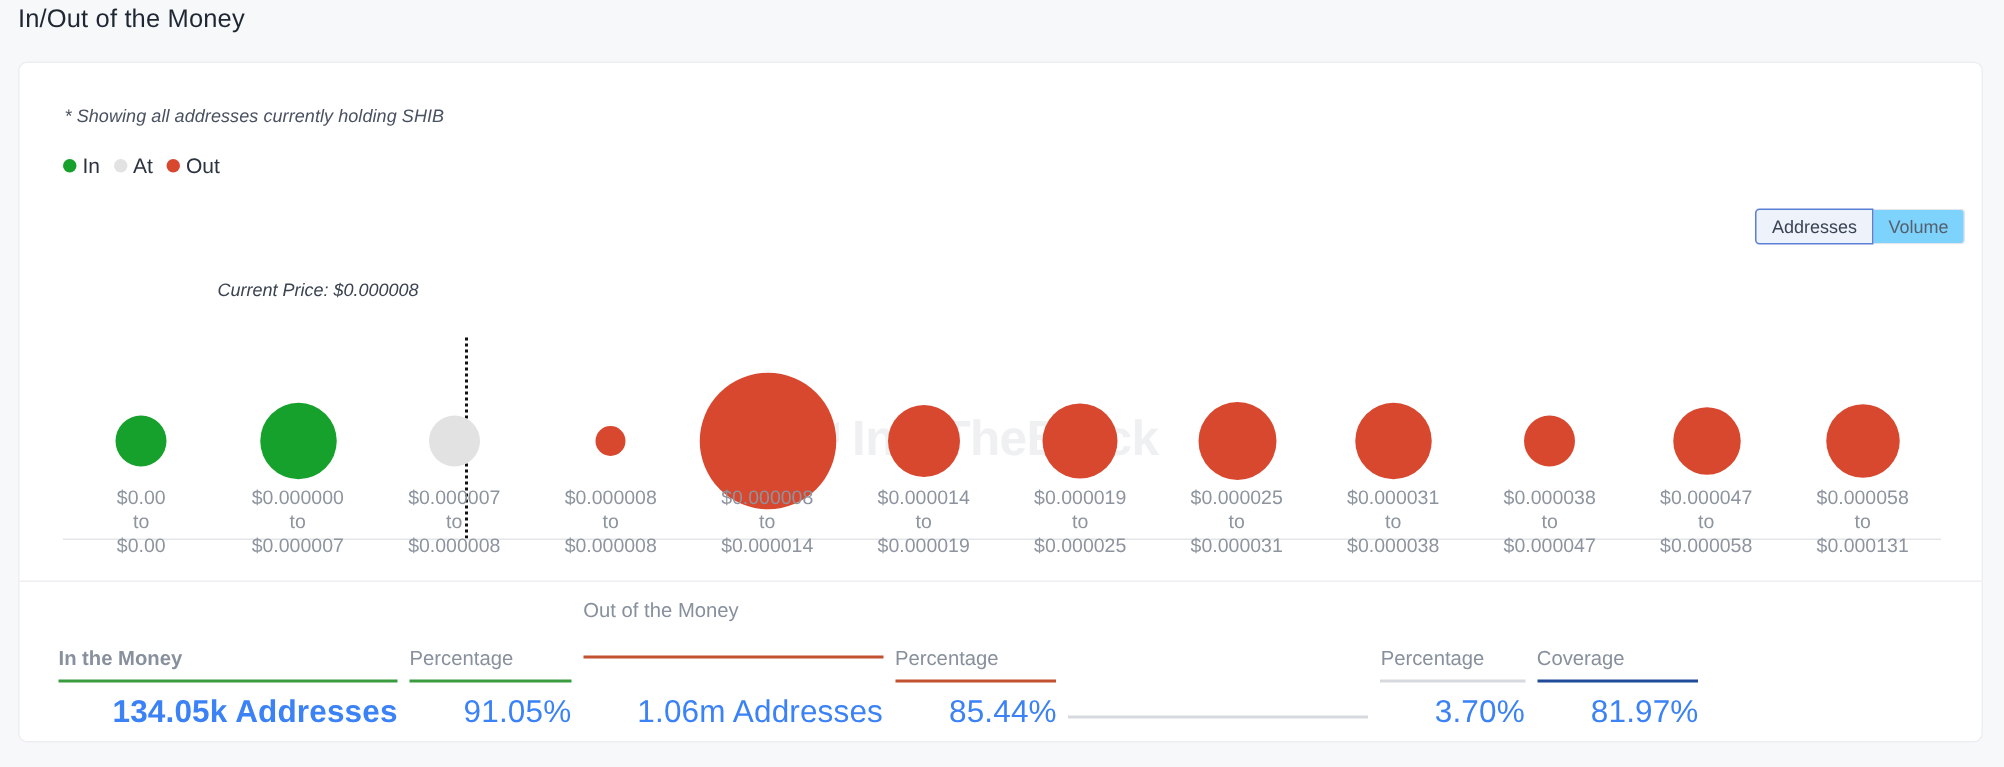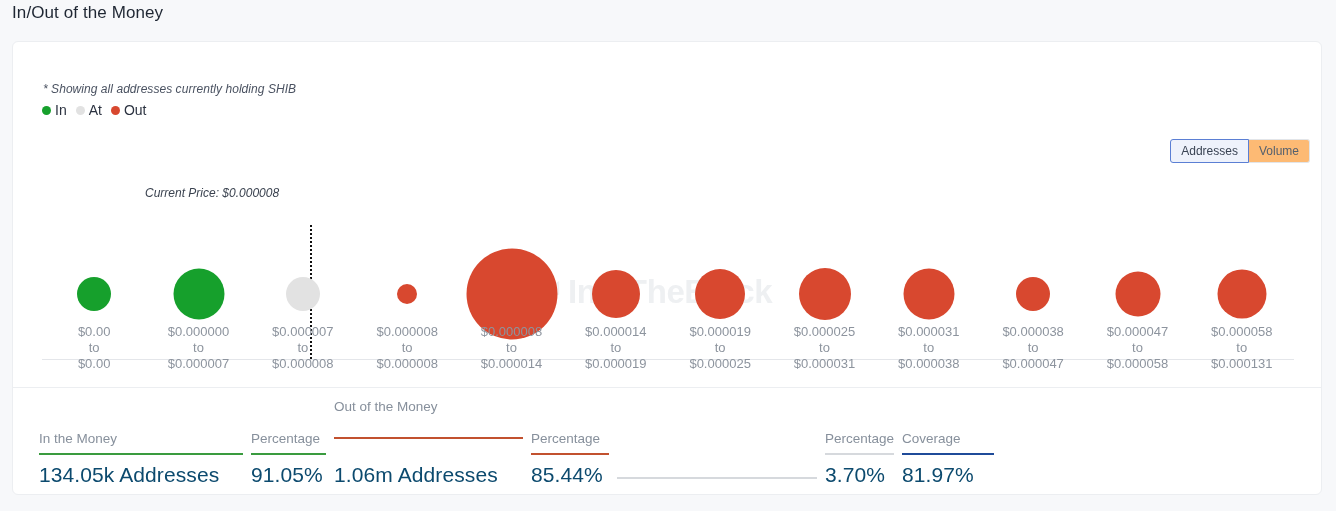--- a/index.html
+++ b/index.html
@@ -30,21 +30,21 @@
     height: 454px;
     background: #ffffff;
     border: 1px solid #eceef1;
     border-radius: 6px;
     box-sizing: border-box;
   }
 
   #footnote {
     position: absolute;
     left: 30px;
-    top: 40px;
+    top: 28px;
     font-size: 12px;
     font-style: italic;
     color: #4a5261;
     letter-spacing: 0.05px;
   }
 
   #legend {
     position: absolute;
     left: 29px;
     top: 60px;
@@ -75,21 +75,21 @@
     display: flex;
     align-items: stretch;
     height: 24px;
   }
   .toggle-btn {
     font-size: 12px;
     padding: 0 10px;
     display: flex;
     align-items: center;
     justify-content: center;
-    background: #fdba74;
+    background: #7dd3fc;
     color: #55606e;
     border: 1px solid #e2e5e9;
     box-sizing: border-box;
     cursor: pointer;
     white-space: nowrap;
   }
   .toggle-btn:first-child {
     border-top-left-radius: 3px;
     border-bottom-left-radius: 3px;
   }
@@ -209,23 +209,24 @@
     padding-bottom: 7px;
     white-space: nowrap;
   }
   .stat-rule {
     height: 2px;
     width: 100%;
     margin-bottom: 8px;
   }
   .stat-value {
     font-size: 21px;
-    color: #0c4a6e;
+    color: #3b82f6;
     white-space: nowrap;
     letter-spacing: 0.1px;
+    margin-left: 36px;
   }
 </style>
 </head>
 <body>
 
 <div id="page-title">In/Out of the Money</div>
 
 <div id="card">
 
   <div id="footnote">* Showing all addresses currently holding SHIB</div>
@@ -335,21 +336,21 @@
       <div class="x-label">
         <div>$0.000058</div>
         <div>to</div>
         <div>$0.000131</div>
       </div>
     </div>
 
   <div id="divider"></div>
 
   <div id="stats">
-      <div class="stat" style="min-width: 204px;">
+      <div class="stat" style="min-width: 204px; font-weight: bold;">
         <div class="stat-label">In the Money</div>
         <div class="stat-rule" style="background: rgb(58, 155, 63);"></div>
         <div class="stat-value">134.05k Addresses</div>
       </div>
       <div class="stat" style="min-width: 75px;">
         <div class="stat-label">Percentage</div>
         <div class="stat-rule" style="background: rgb(58, 155, 63);"></div>
         <div class="stat-value">91.05%</div>
       </div>
       <div class="stat" style="min-width: 189px; gap: 16px;">

